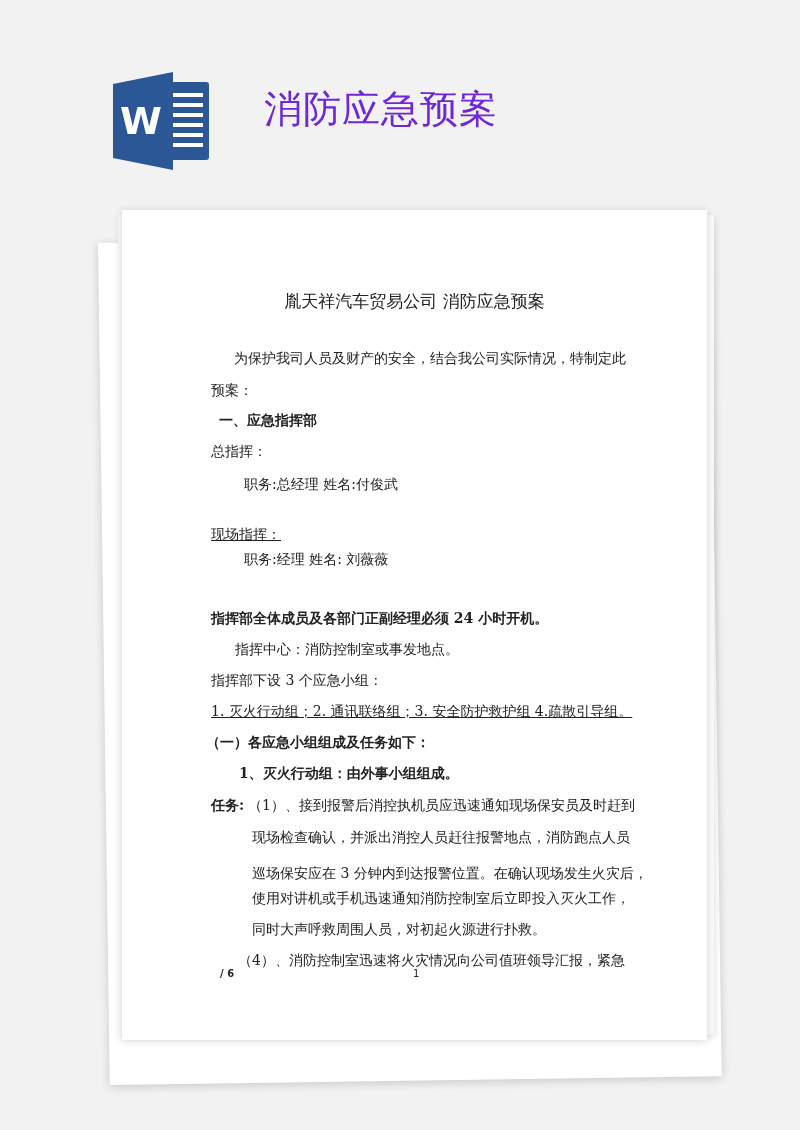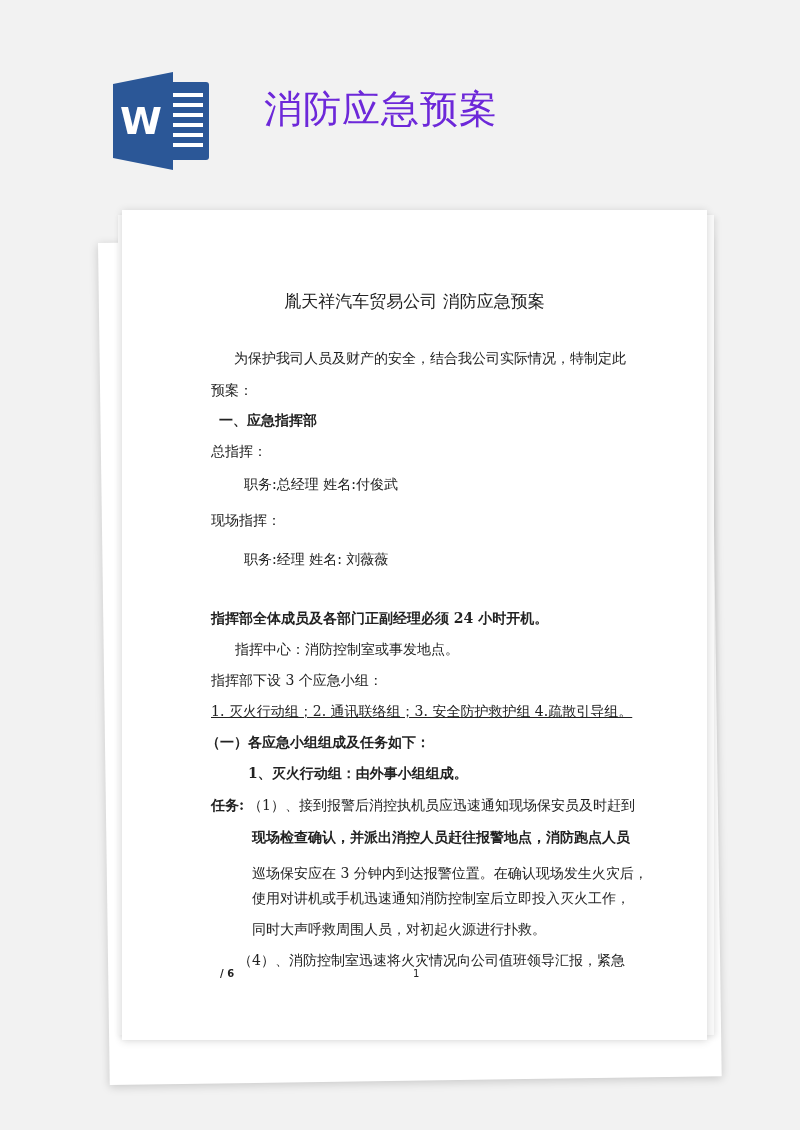--- a/index.html
+++ b/index.html
@@ -64,33 +64,33 @@
 <div class="page">
   <div class="doc-title">胤天祥汽车贸易公司  消防应急预案</div>
 
   <div class="line" style="left:112px; top:140px;">为保护我司人员及财产的安全，结合我公司实际情况，特制定此</div>
   <div class="line" style="left:89px; top:172px;">预案：</div>
 
   <div class="line bold" style="left:89px; top:202px;margin-left:8px;">一、应急指挥部</div>
   <div class="line" style="left:89px; top:233px;">总指挥：</div>
   <div class="line" style="left:122px; top:266px;">职务:总经理  姓名:付俊武</div>
 
-  <div class="line" style="left:89px; top:302px;">现场指挥：</div>
+  <div class="line" style="left:89px; top:316px;text-decoration:underline;">现场指挥：</div>
   <div class="line" style="left:122px; top:341px;">职务:经理  姓名: 刘薇薇</div>
 
   <div class="line" style="left:89px; top:400px;font-weight:bold;">指挥部全体成员及各部门正副经理必须 24 小时开机。</div>
   <div class="line" style="left:89px; top:431px;margin-left:24px;">指挥中心：消防控制室或事发地点。</div>
   <div class="line" style="left:89px; top:462px;">指挥部下设 3 个应急小组：</div>
   <div class="line" style="left:89px; top:493px;text-decoration:underline;">1. 灭火行动组；2. 通讯联络组；3. 安全防护救护组 4.疏散引导组。</div>
   <div class="line bold" style="left:84px; top:524px;">（一）各应急小组组成及任务如下：</div>
 
-  <div class="line bold" style="left:117px; top:555px;margin-left:9px;">1、灭火行动组：由外事小组组成。</div>
+  <div class="line bold" style="left:117px; top:555px;">1、灭火行动组：由外事小组组成。</div>
   <div class="line bold" style="left:89px; top:587px;">任务:</div>
   <div class="line" style="left:126px; top:587px;">（1）、接到报警后消控执机员应迅速通知现场保安员及时赶到</div>
-  <div class="line" style="left:130px; top:619px;font-weight:bold;">现场检查确认，并派出消控人员赶往报警地点，消防跑点人员</div>
+  <div class="line" style="left:130px; top:619px;">现场检查确认，并派出消控人员赶往报警地点，消防跑点人员</div>
   <div class="line" style="left:130px; top:649px;margin-top:6px;">巡场保安应在 3 分钟内到达报警位置。在确认现场发生火灾后，</div>
   <div class="line" style="left:130px; top:711px;">同时大声呼救周围人员，对初起火源进行扑救。</div>
   <div class="line" style="left:130px; top:680px;">使用对讲机或手机迅速通知消防控制室后立即投入灭火工作，</div>
   <div class="line" style="left:116px; top:742px;">（4）、消防控制室迅速将火灾情况向公司值班领导汇报，紧急</div>
 
   <div class="pg-left">/ 6</div>
   <div class="pg-num">1</div>
 </div>
 
 </body></html>

